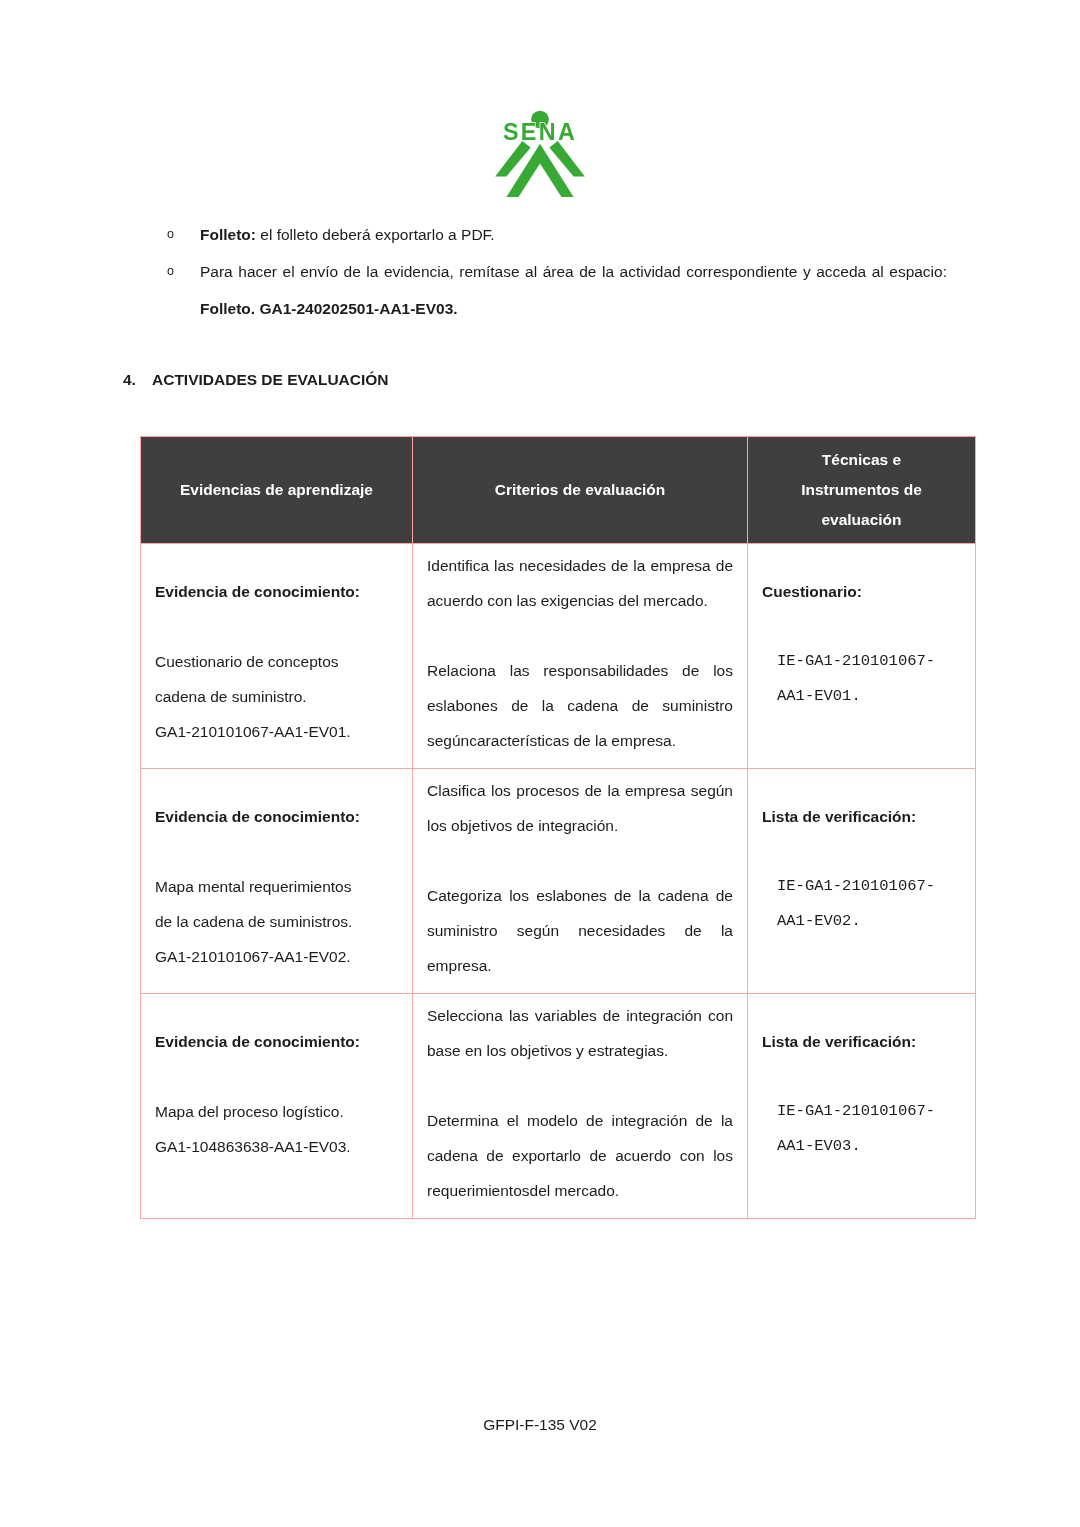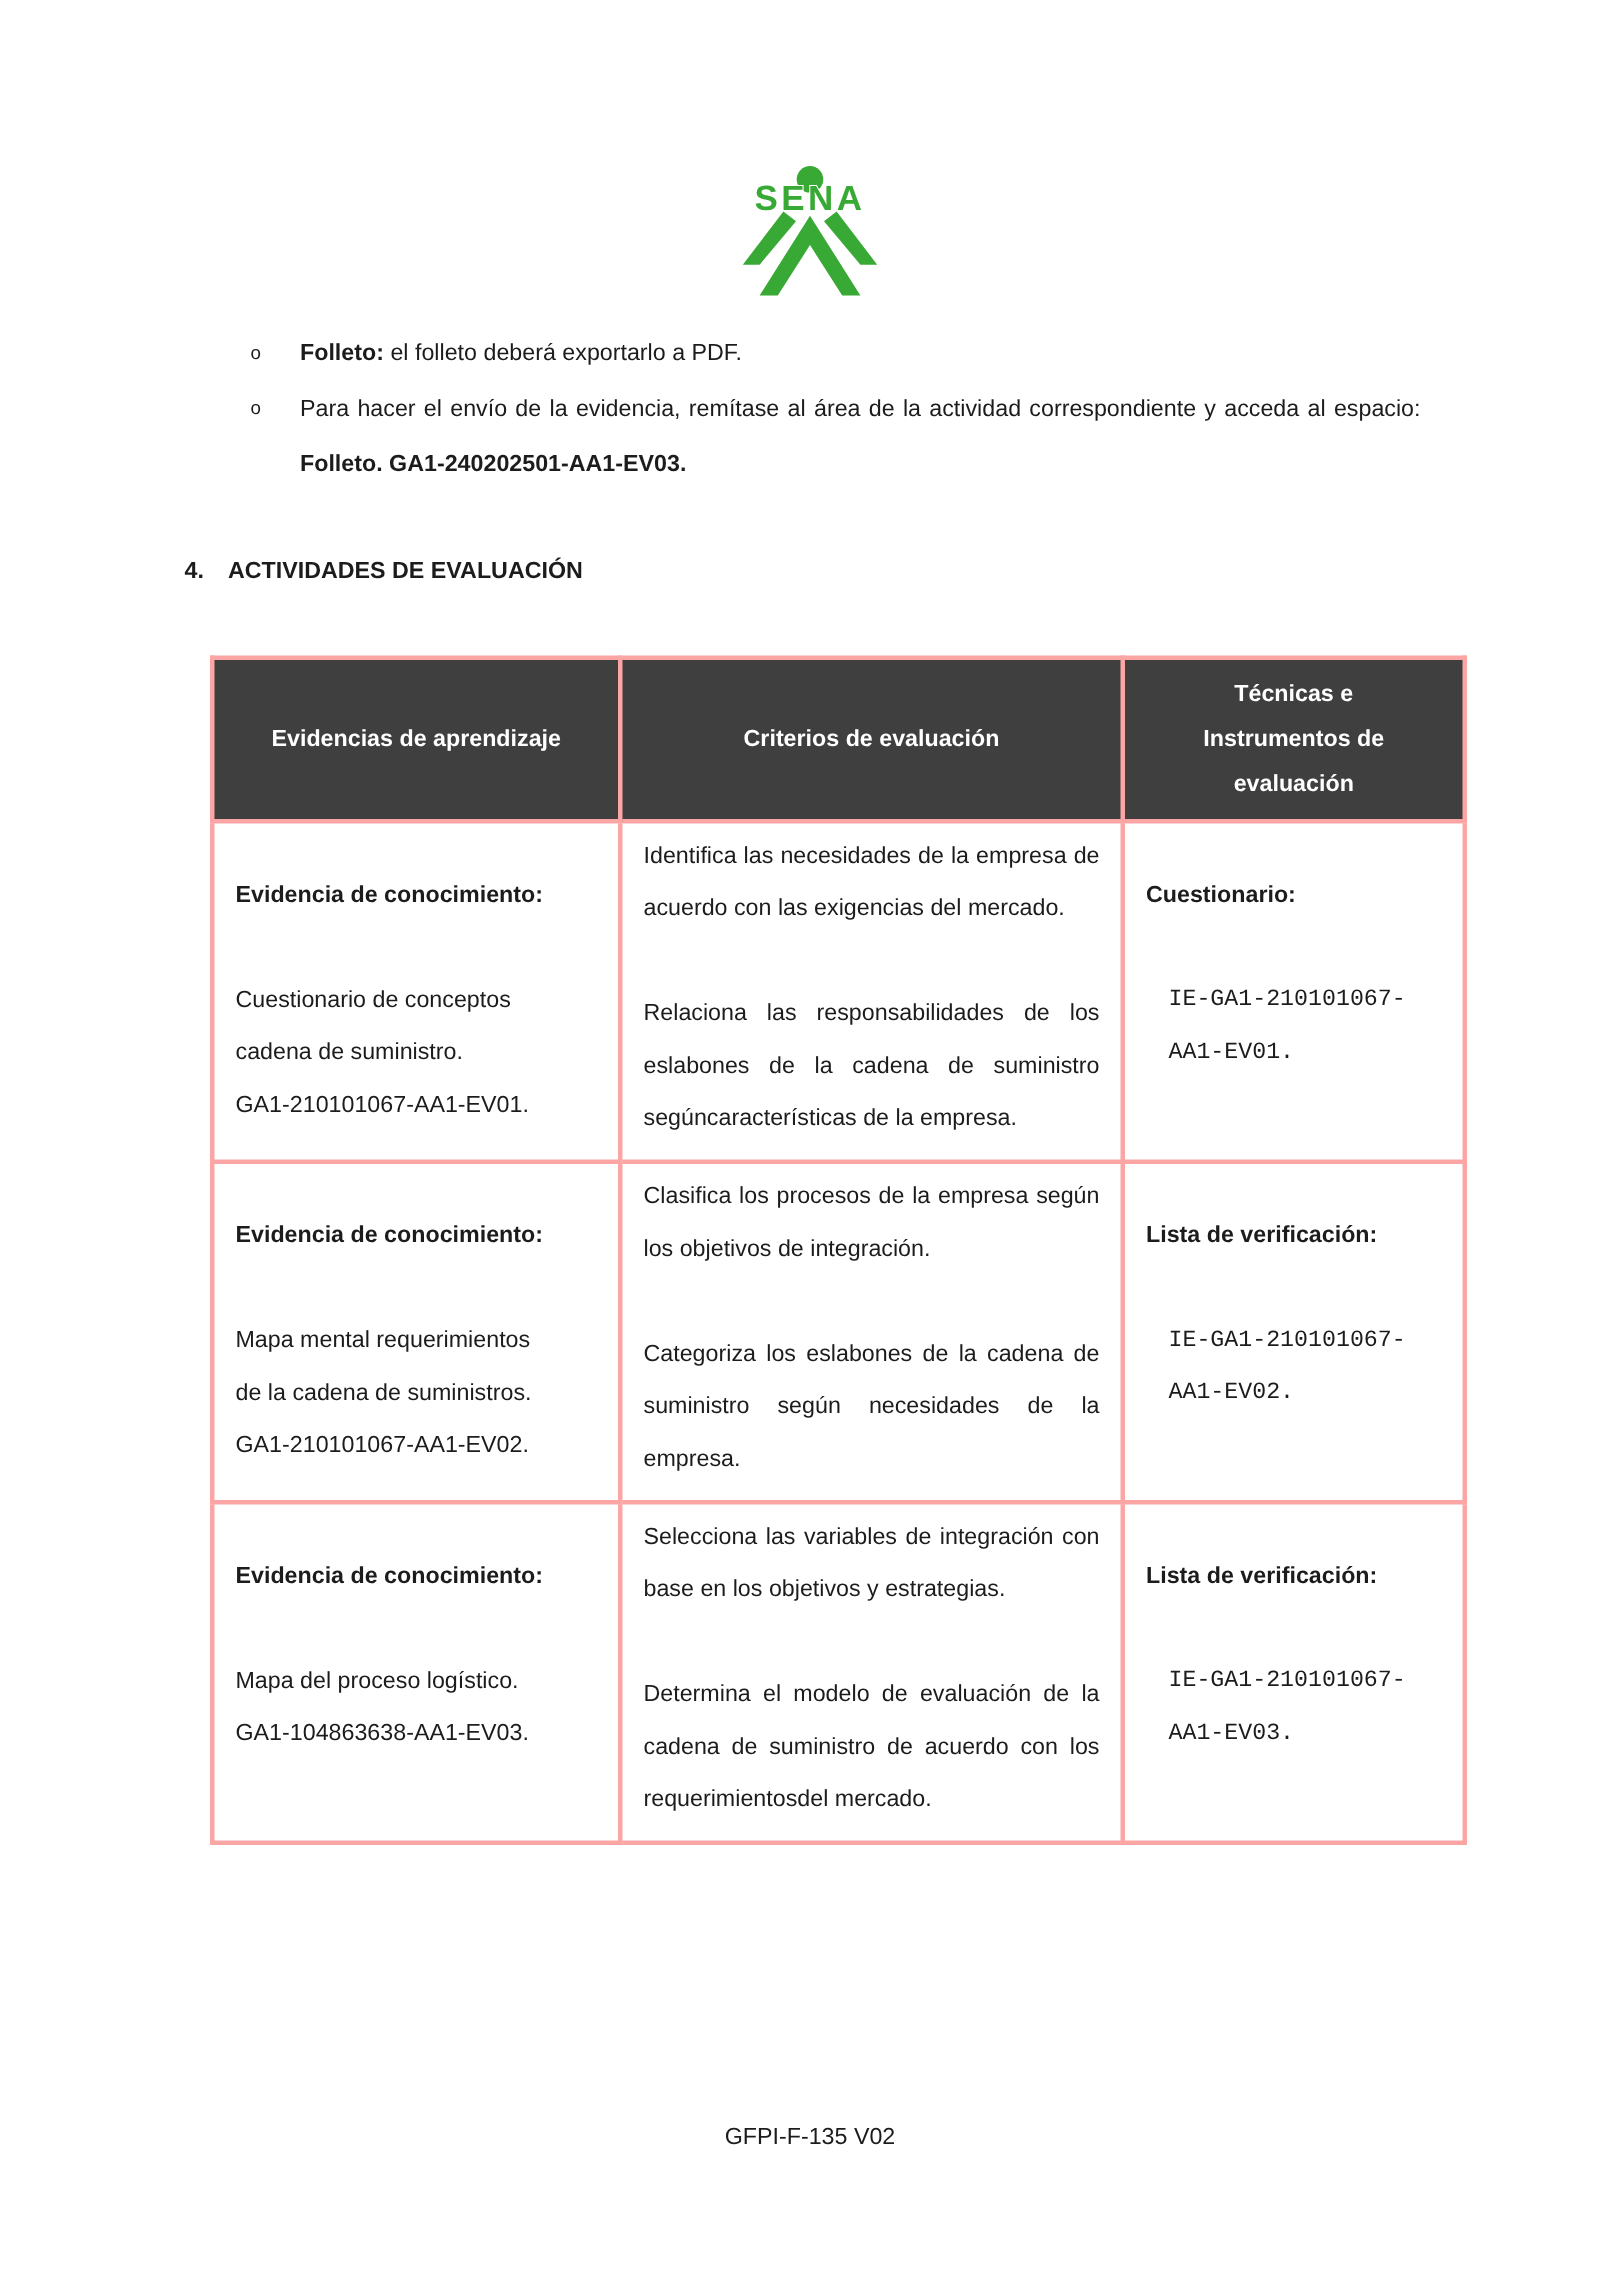--- a/index.html
+++ b/index.html
@@ -40,21 +40,21 @@
     line-height: 37px;
   }
   .section-number { display: inline-block; width: 29px; }
   .eval-table {
     border-collapse: collapse;
     margin: 38px 0 0 140px;
     width: 835px;
     table-layout: fixed;
   }
   .eval-table th, .eval-table td {
-    border: 3px solid #fca5a5;
+    border: 1px solid #fca5a5;
   }
   .eval-table th {
     background: #3f3f3f;
     color: #ffffff;
     font-weight: bold;
     font-size: 15.5px;
     text-align: center;
     vertical-align: middle;
     padding: 8px 8px;
     line-height: 30px;
@@ -167,21 +167,21 @@
         </td>
       </tr>
       <tr>
         <td>
           <p class="ev-title">Evidencia de conocimiento:</p>
           <p class="ev-detail">Mapa del proceso logístico.
 GA1-104863638-AA1-EV03.</p>
         </td>
         <td>
           <p class="crit">Selecciona las variables de integración con base en los objetivos y estrategias.</p>
-          <p class="crit crit-2">Determina el modelo de evaluación de la cadena de suministro de acuerdo con los requerimientosdel mercado.</p>
+          <p class="crit crit-2">Determina el modelo de integración de la cadena de exportarlo de acuerdo con los requerimientosdel mercado.</p>
         </td>
         <td>
           <p class="inst-title">Lista de verificación:</p>
           <p class="inst-code">IE-GA1-210101067-AA1-EV03.</p>
         </td>
       </tr>
     </tbody>
   </table>
 
   <div class="doc-footer">GFPI-F-135 V02</div>

